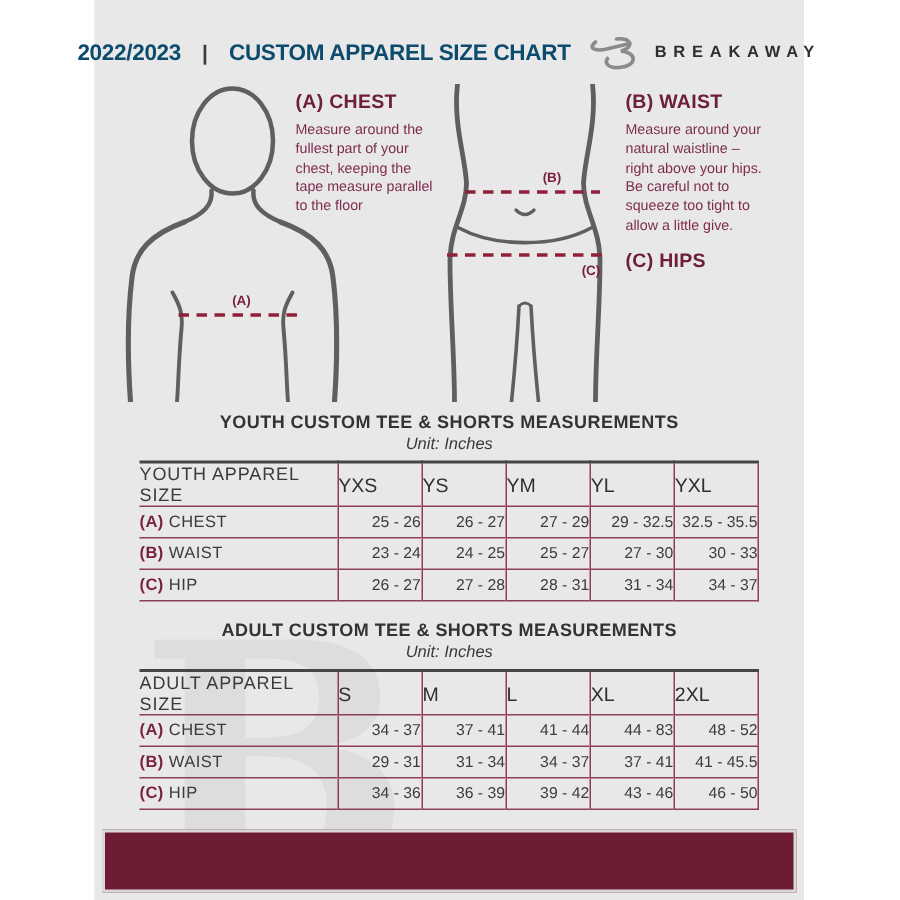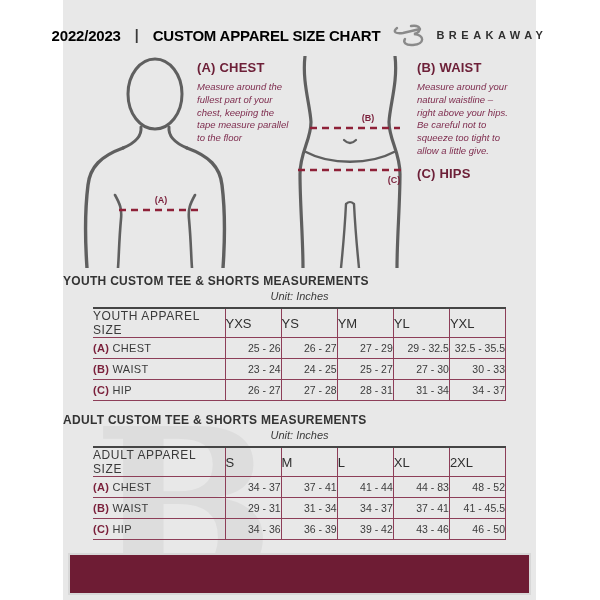--- a/index.html
+++ b/index.html
@@ -3,40 +3,40 @@
 <meta charset="utf-8">
 <style>
   html,body{margin:0;padding:0;background:#ffffff;}
   .page{position:relative;width:600px;height:600px;background:#ffffff;overflow:hidden;
         font-family:"Liberation Sans",sans-serif;}
   .content{position:absolute;left:63px;top:0;width:473px;height:600px;background:#e8e8e8;}
 
   
   .header{position:absolute;top:20px;left:0;right:0;height:30px;display:flex;
           align-items:center;justify-content:center;gap:10px;z-index:3;}
-  .hdr-title{font-weight:bold;font-size:15px;letter-spacing:-0.2px;color:#000000;white-space:nowrap;}
+  .hdr-title{font-weight:bold;font-size:15px;letter-spacing:-0.2px;color:#0c4a6e;white-space:nowrap;}
   .hdr-sep{font-weight:bold;font-size:14px;color:#3a3a3a;padding:0 4px;}
   .brand-name{font-weight:bold;font-size:11px;letter-spacing:4.5px;color:#2f2f2f;white-space:nowrap;}
   .logo{width:36px;height:27px;flex:0 0 auto;}
 
   
   .guide-head{font-weight:bold;font-size:13px;color:#6d2038;letter-spacing:0.2px;}
-  .guide-body{margin-top:6px;font-style:italic;font-size:9.5px;line-height:1.35;
+  .guide-body{margin-top:6px;font-size:9.5px;line-height:1.35;
               color:#7e2c4e;white-space:pre-line;}
   .chest-guide{position:absolute;left:134px;top:60px;width:104px;z-index:2;}
   .waist-guide{position:absolute;left:354px;top:60px;width:120px;z-index:2;}
   .hips-guide{position:absolute;left:354px;top:166px;width:126px;z-index:2;}
   .fig-upper{position:absolute;left:20px;top:56px;z-index:1;}
   .fig-lower{position:absolute;left:227px;top:56px;z-index:1;}
 
   
   .section{position:absolute;left:0;right:0;z-index:2;}
   .youth-section{top:274px;}
   .adult-section{top:413px;}
-  .section-title{text-align:left;font-weight:bold;font-size:12px;color:#333;letter-spacing:0.3px;}
+  .section-title{text-align:center;font-weight:bold;font-size:12px;color:#333;letter-spacing:0.3px;}
   .section-unit{text-align:center;font-style:italic;font-size:11px;color:#3a3a3a;margin-top:2px;}
   table.size-table{width:413px;margin:5px auto 0;border-collapse:collapse;table-layout:fixed;
         border-top:2px solid #454545;border-bottom:1px solid #8d3e58;border-right:1px solid #8d3e58;}
   table.size-table th,table.size-table td{padding:0;}
   table.size-table col.label-col{width:132px;}
   thead tr{height:26px;}
   tbody tr{height:21px;border-top:1px solid #8d3e58;}
   th.corner{font-weight:normal;font-size:12px;letter-spacing:0.6px;color:#3a3a3a;
             text-align:left;padding-left:10px;}
   th.size-th{font-weight:normal;font-size:13px;color:#2f2f2f;text-align:left;

